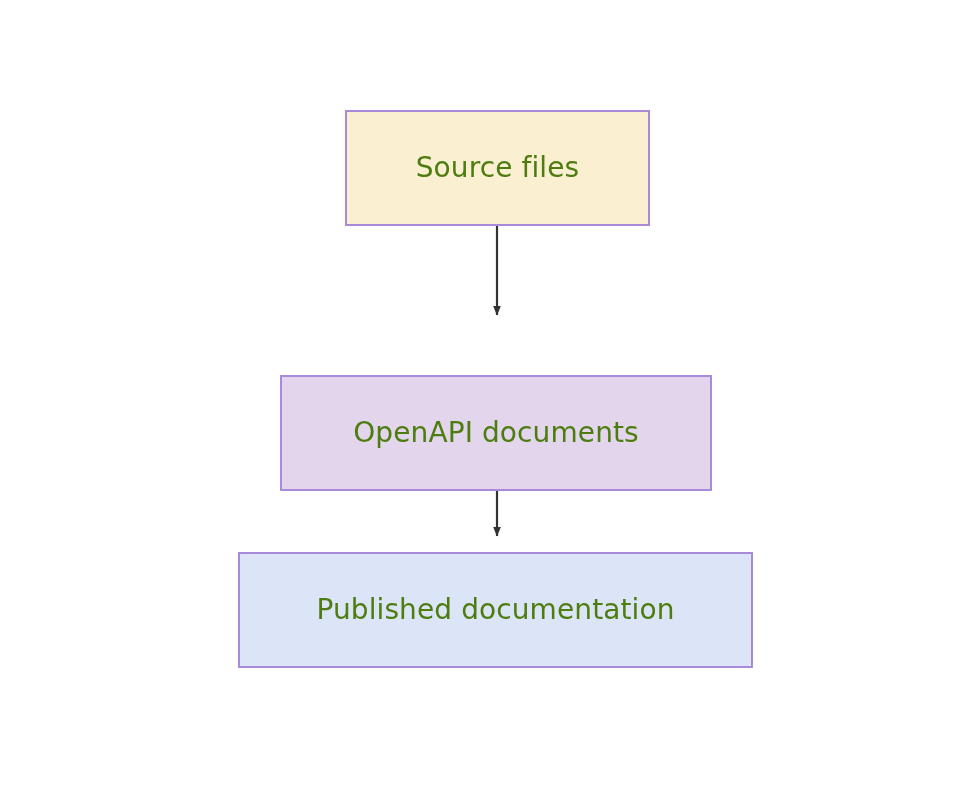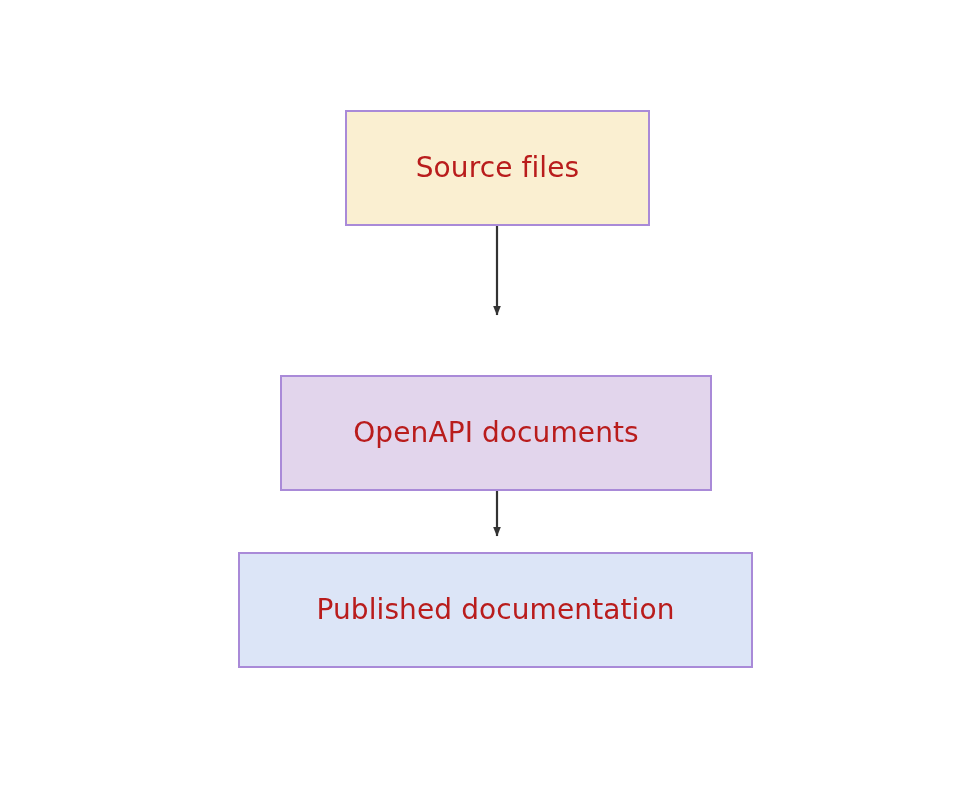--- a/index.html
+++ b/index.html
@@ -23,21 +23,21 @@
   .flow-node {
     position: absolute;
     box-sizing: border-box;
     border: 2px solid #a98ad8;
     display: flex;
     align-items: center;
     justify-content: center;
     text-align: center;
   }
   .flow-node .node-label {
-    color: #b91c1c;
+    color: #4d7c0f;
     font-size: 28px;
     line-height: 1.15;
     font-weight: 400;
     letter-spacing: 0.1px;
     white-space: nowrap;
   }
   
   #node-source-files {
     left: 345px;
     top: 110px;

